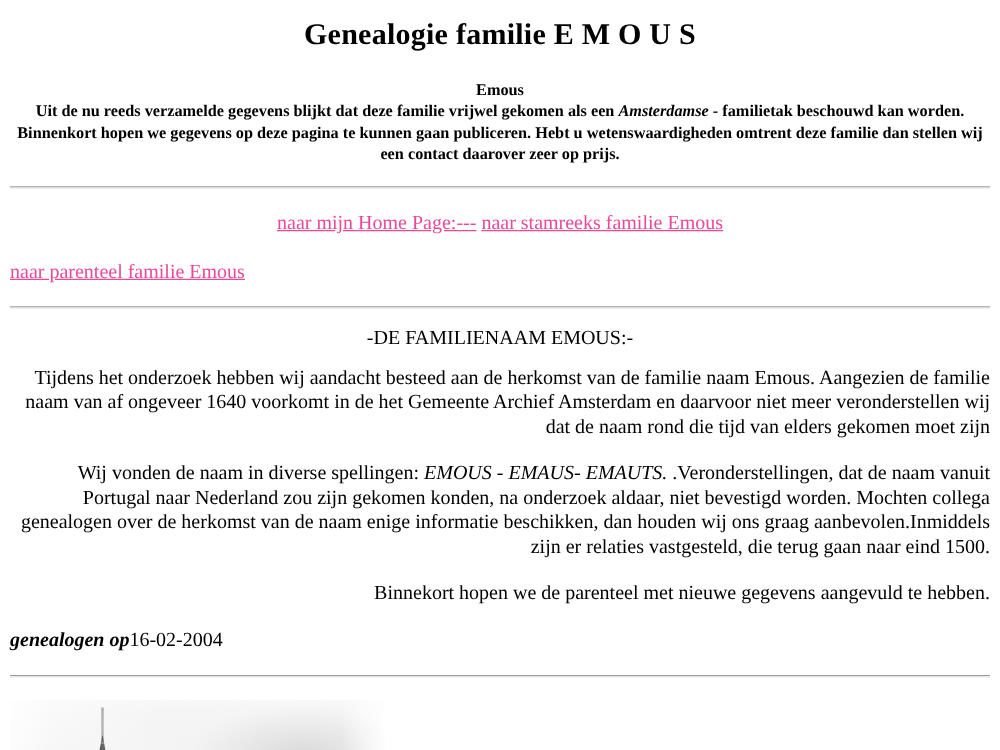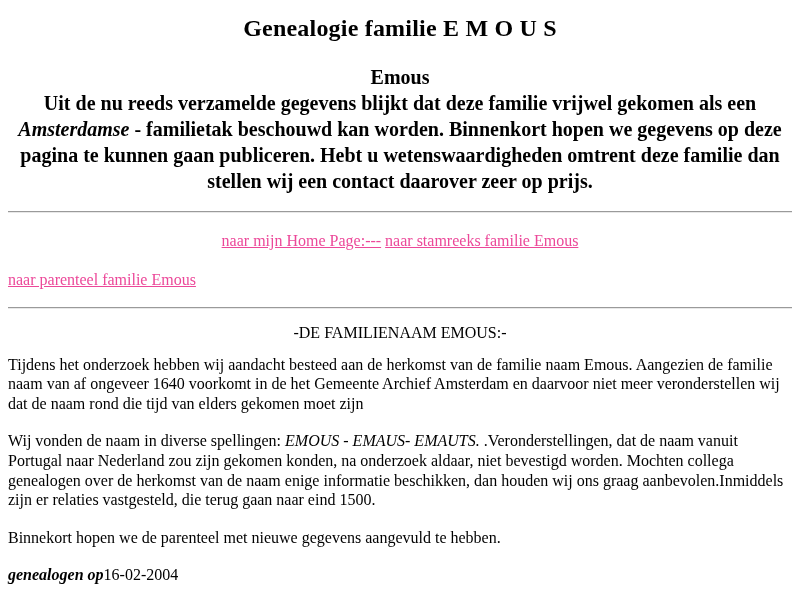--- a/index.html
+++ b/index.html
@@ -27,21 +27,21 @@
     font-weight: bold;
     text-align: center;
     margin: 6px 0 0 0;
     padding: 0;
     letter-spacing: 0.2px;
   }
 
   .intro {
     text-align: center;
     font-weight: bold;
-    font-size: 20px;
+    font-size: 13px;
     line-height: 1.30;
     margin: 22px 0 0 0;
   }
   .intro .lead-name {
     display: block;
   }
   .intro em.accent {
     font-weight: bold;
     margin-top: 20px;
   }
@@ -72,21 +72,21 @@
 
   .section-heading {
     text-align: center;
     font-size: 16px;
     font-weight: normal;
     margin: 15px 0 12px 0;
   }
 
   p.body-text {
     margin: 2px 0 0 0;
-    text-align: left;
+    text-align: right;
     font-size: 16px;
     line-height: 1.22;
   }
   p.body-text.spaced {
     margin-top: 18px;
   }
   p.body-text em.spellings {
     margin-top: 28px;
   }
 

